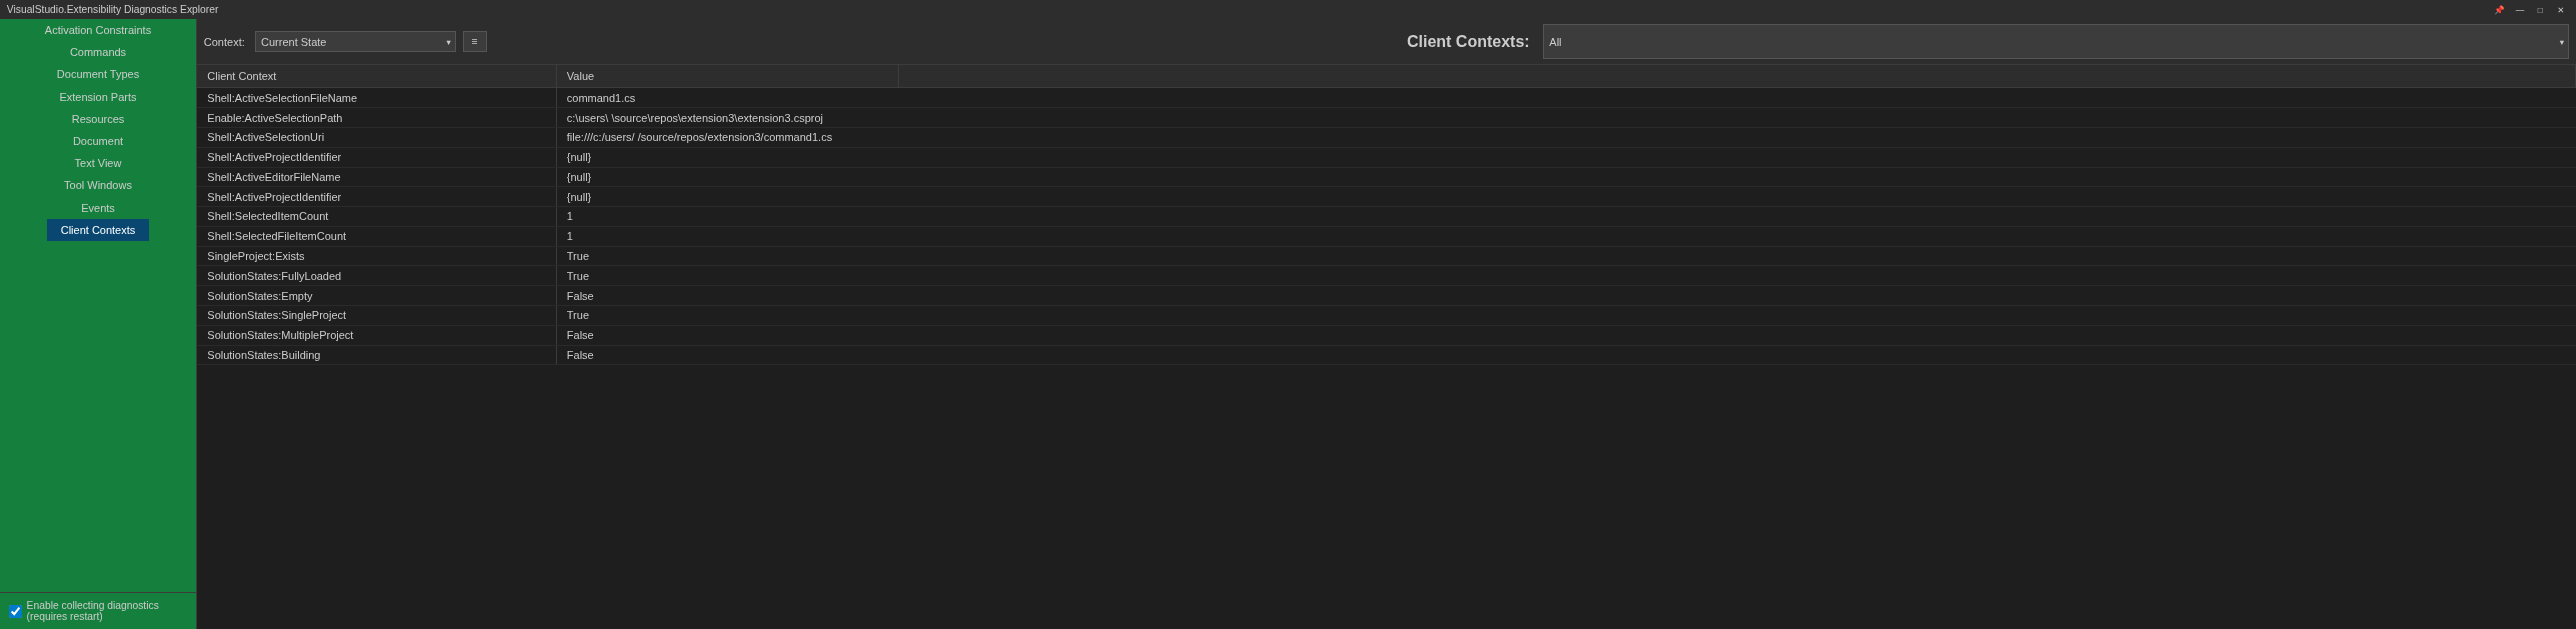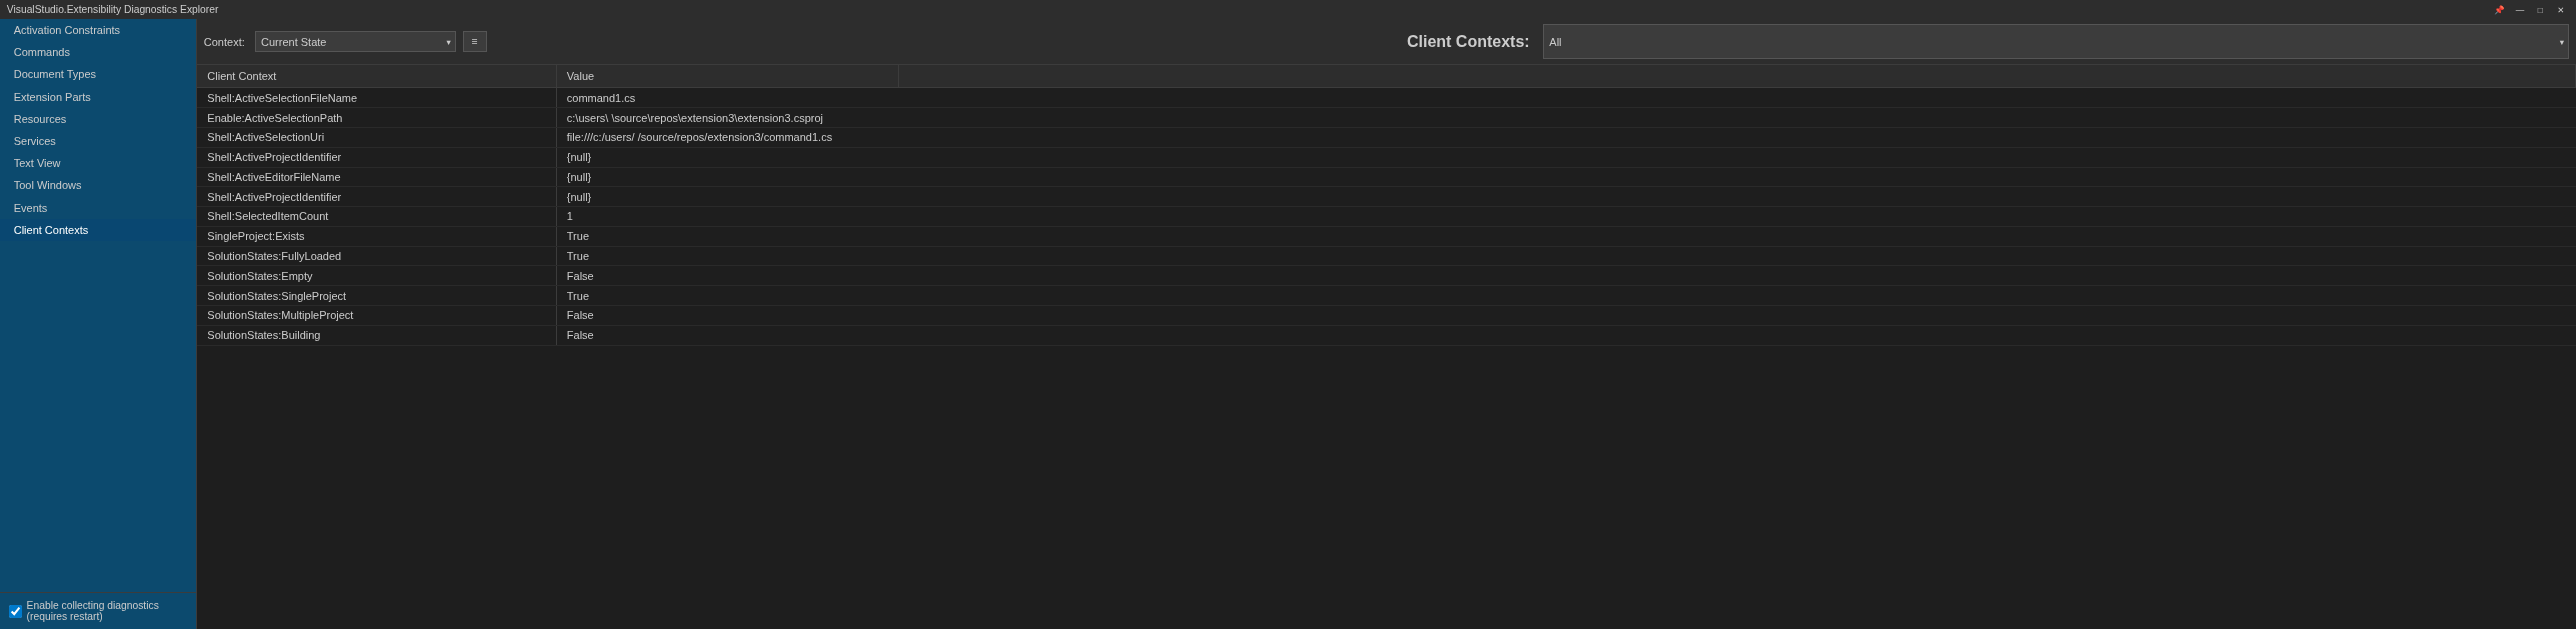--- a/index.html
+++ b/index.html
@@ -43,25 +43,26 @@
       align-items: center;
       justify-content: center;
     }
     .main-content {
       display: flex;
       flex: 1;
       overflow: hidden;
     }
     .sidebar {
       width: 197px;
-      background: #0c4a6e;
+      background: #15803d;
       border-right: 0.9px solid #3c3c3c;
       display: flex;
       flex-direction: column;
       flex-shrink: 0;
+      align-items: center;
     }
     .sidebar-item {
       padding: 5.1px 13.7px;
       cursor: pointer;
       color: #cccccc;
       font-size: 11px;
       white-space: nowrap;
     }
     .sidebar-item.active {
       background: #094771;
@@ -210,21 +211,21 @@
   </div>
 </div>
 
 <div class="main-content">
   <div class="sidebar">
     <div class="sidebar-item">Activation Constraints</div>
     <div class="sidebar-item">Commands</div>
     <div class="sidebar-item">Document Types</div>
     <div class="sidebar-item">Extension Parts</div>
     <div class="sidebar-item">Resources</div>
-    <div class="sidebar-item">Services</div>
+    <div class="sidebar-item">Document</div>
     <div class="sidebar-item">Text View</div>
     <div class="sidebar-item">Tool Windows</div>
     <div class="sidebar-item">Events</div>
     <div class="sidebar-item active">Client Contexts</div>
     <div class="sidebar-footer">
       <input type="checkbox" checked="" style="">
       <span>Enable collecting diagnostics (requires restart)</span>
     </div>
   </div>
 
@@ -284,20 +285,25 @@
               <td>Shell:ActiveProjectIdentifier</td>
               <td>{null}</td>
               <td></td>
             </tr>
             <tr>
               <td>Shell:SelectedItemCount</td>
               <td>1</td>
               <td></td>
             </tr>
             <tr>
+              <td>Shell:SelectedFileItemCount</td>
+              <td>1</td>
+              <td></td>
+            </tr>
+            <tr>
               <td>SingleProject:Exists</td>
               <td>True</td>
               <td></td>
             </tr>
             <tr>
               <td>SolutionStates:FullyLoaded</td>
               <td>True</td>
               <td></td>
             </tr>
             <tr>

